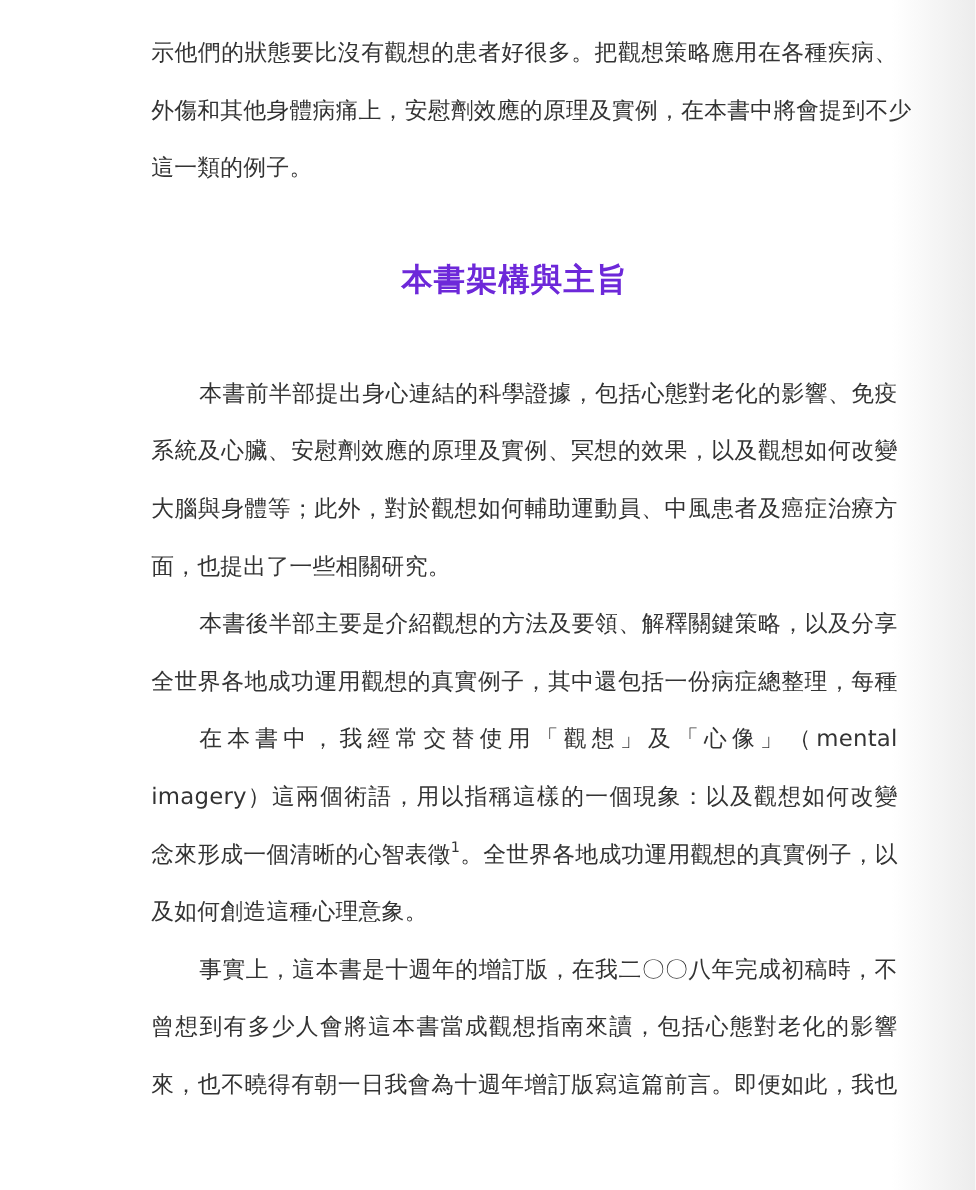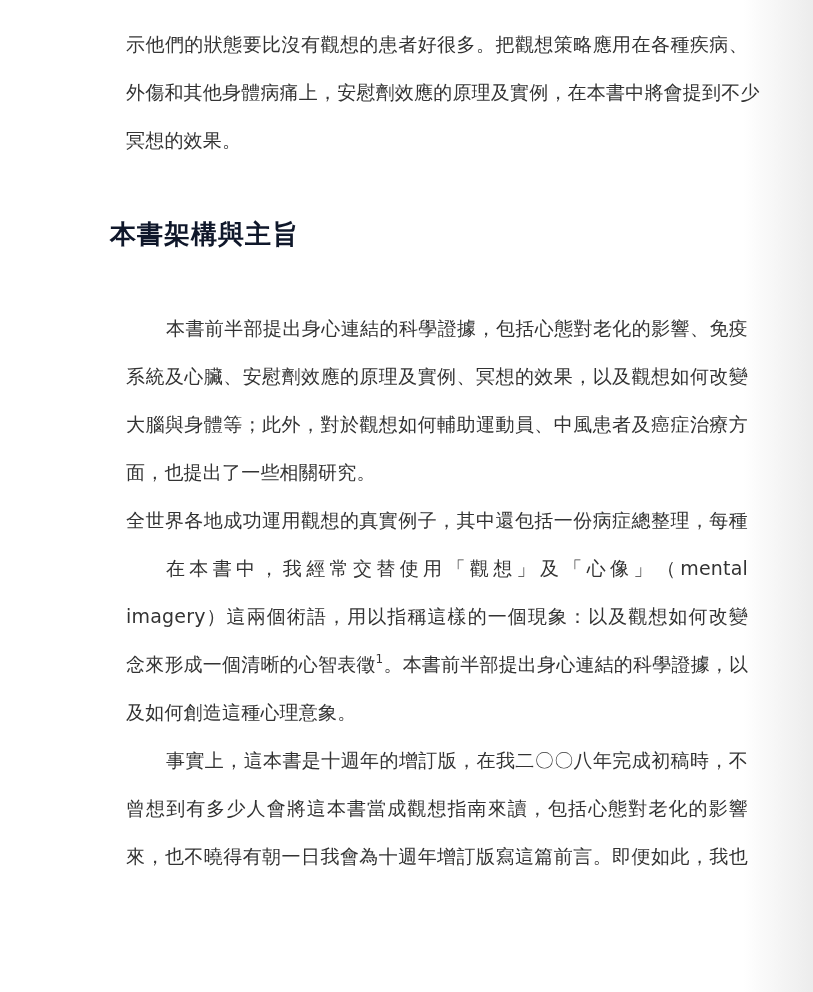--- a/index.html
+++ b/index.html
@@ -41,23 +41,24 @@
       margin-left: 16px;
     }
     .line.last {
       text-align: left;
       text-align-last: left;
     }
     .indent {
       padding-left: 40px;
     }
     .heading {
+      text-align: center;
       font-size: 26px;
       font-weight: bold;
-      color: #0f172a;
+      color: #6d28d9;
       height: 48px;
       line-height: 48px;
       margin-top: 46px;
       margin-bottom: 46px;
       letter-spacing: 1px;
     }
     sup {
       font-size: 12px;
       line-height: 0;
       vertical-align: 8px;
@@ -66,40 +67,41 @@
 </head>
 <body>
 
 <div class="page-shade"></div>
 
 <div class="content">
 
   <div>
     <div class="line">示他們的狀態要比沒有觀想的患者好很多。把觀想策略應用在各種疾病、</div>
     <div class="line">外傷和其他身體病痛上，安慰劑效應的原理及實例，在本書中將會提到不少</div>
-    <div class="line last">冥想的效果。</div>
+    <div class="line last">這一類的例子。</div>
   </div>
 
   <h2 class="heading">本書架構與主旨</h2>
 
   <div>
     <div class="line indent">本書前半部提出身心連結的科學證據，包括心態對老化的影響、免疫</div>
     <div class="line">系統及心臟、安慰劑效應的原理及實例、冥想的效果，以及觀想如何改變</div>
     <div class="line">大腦與身體等；此外，對於觀想如何輔助運動員、中風患者及癌症治療方</div>
     <div class="line last">面，也提出了一些相關研究。</div>
   </div>
 
   <div>
+    <div class="line indent">本書後半部主要是介紹觀想的方法及要領、解釋關鍵策略，以及分享</div>
     <div class="line">全世界各地成功運用觀想的真實例子，其中還包括一份病症總整理，每種</div>
   </div>
 
   <div>
     <div class="line indent">在本書中，我經常交替使用「觀想」及「心像」（mental</div>
     <div class="line">imagery）這兩個術語，用以指稱這樣的一個現象：以及觀想如何改變</div>
-    <div class="line"><span>念來形成一個清晰的心智表徵</span><sup>1</sup><span>。本書前半部提出身心連結的科學證據，以</span></div>
+    <div class="line"><span>念來形成一個清晰的心智表徵</span><sup>1</sup><span>。全世界各地成功運用觀想的真實例子，以</span></div>
     <div class="line last">及如何創造這種心理意象。</div>
   </div>
 
   <div>
     <div class="line indent">事實上，這本書是十週年的增訂版，在我二〇〇八年完成初稿時，不</div>
     <div class="line">曾想到有多少人會將這本書當成觀想指南來讀，包括心態對老化的影響</div>
     <div class="line">來，也不曉得有朝一日我會為十週年增訂版寫這篇前言。即便如此，我也</div>
   </div>
 
 </div>

